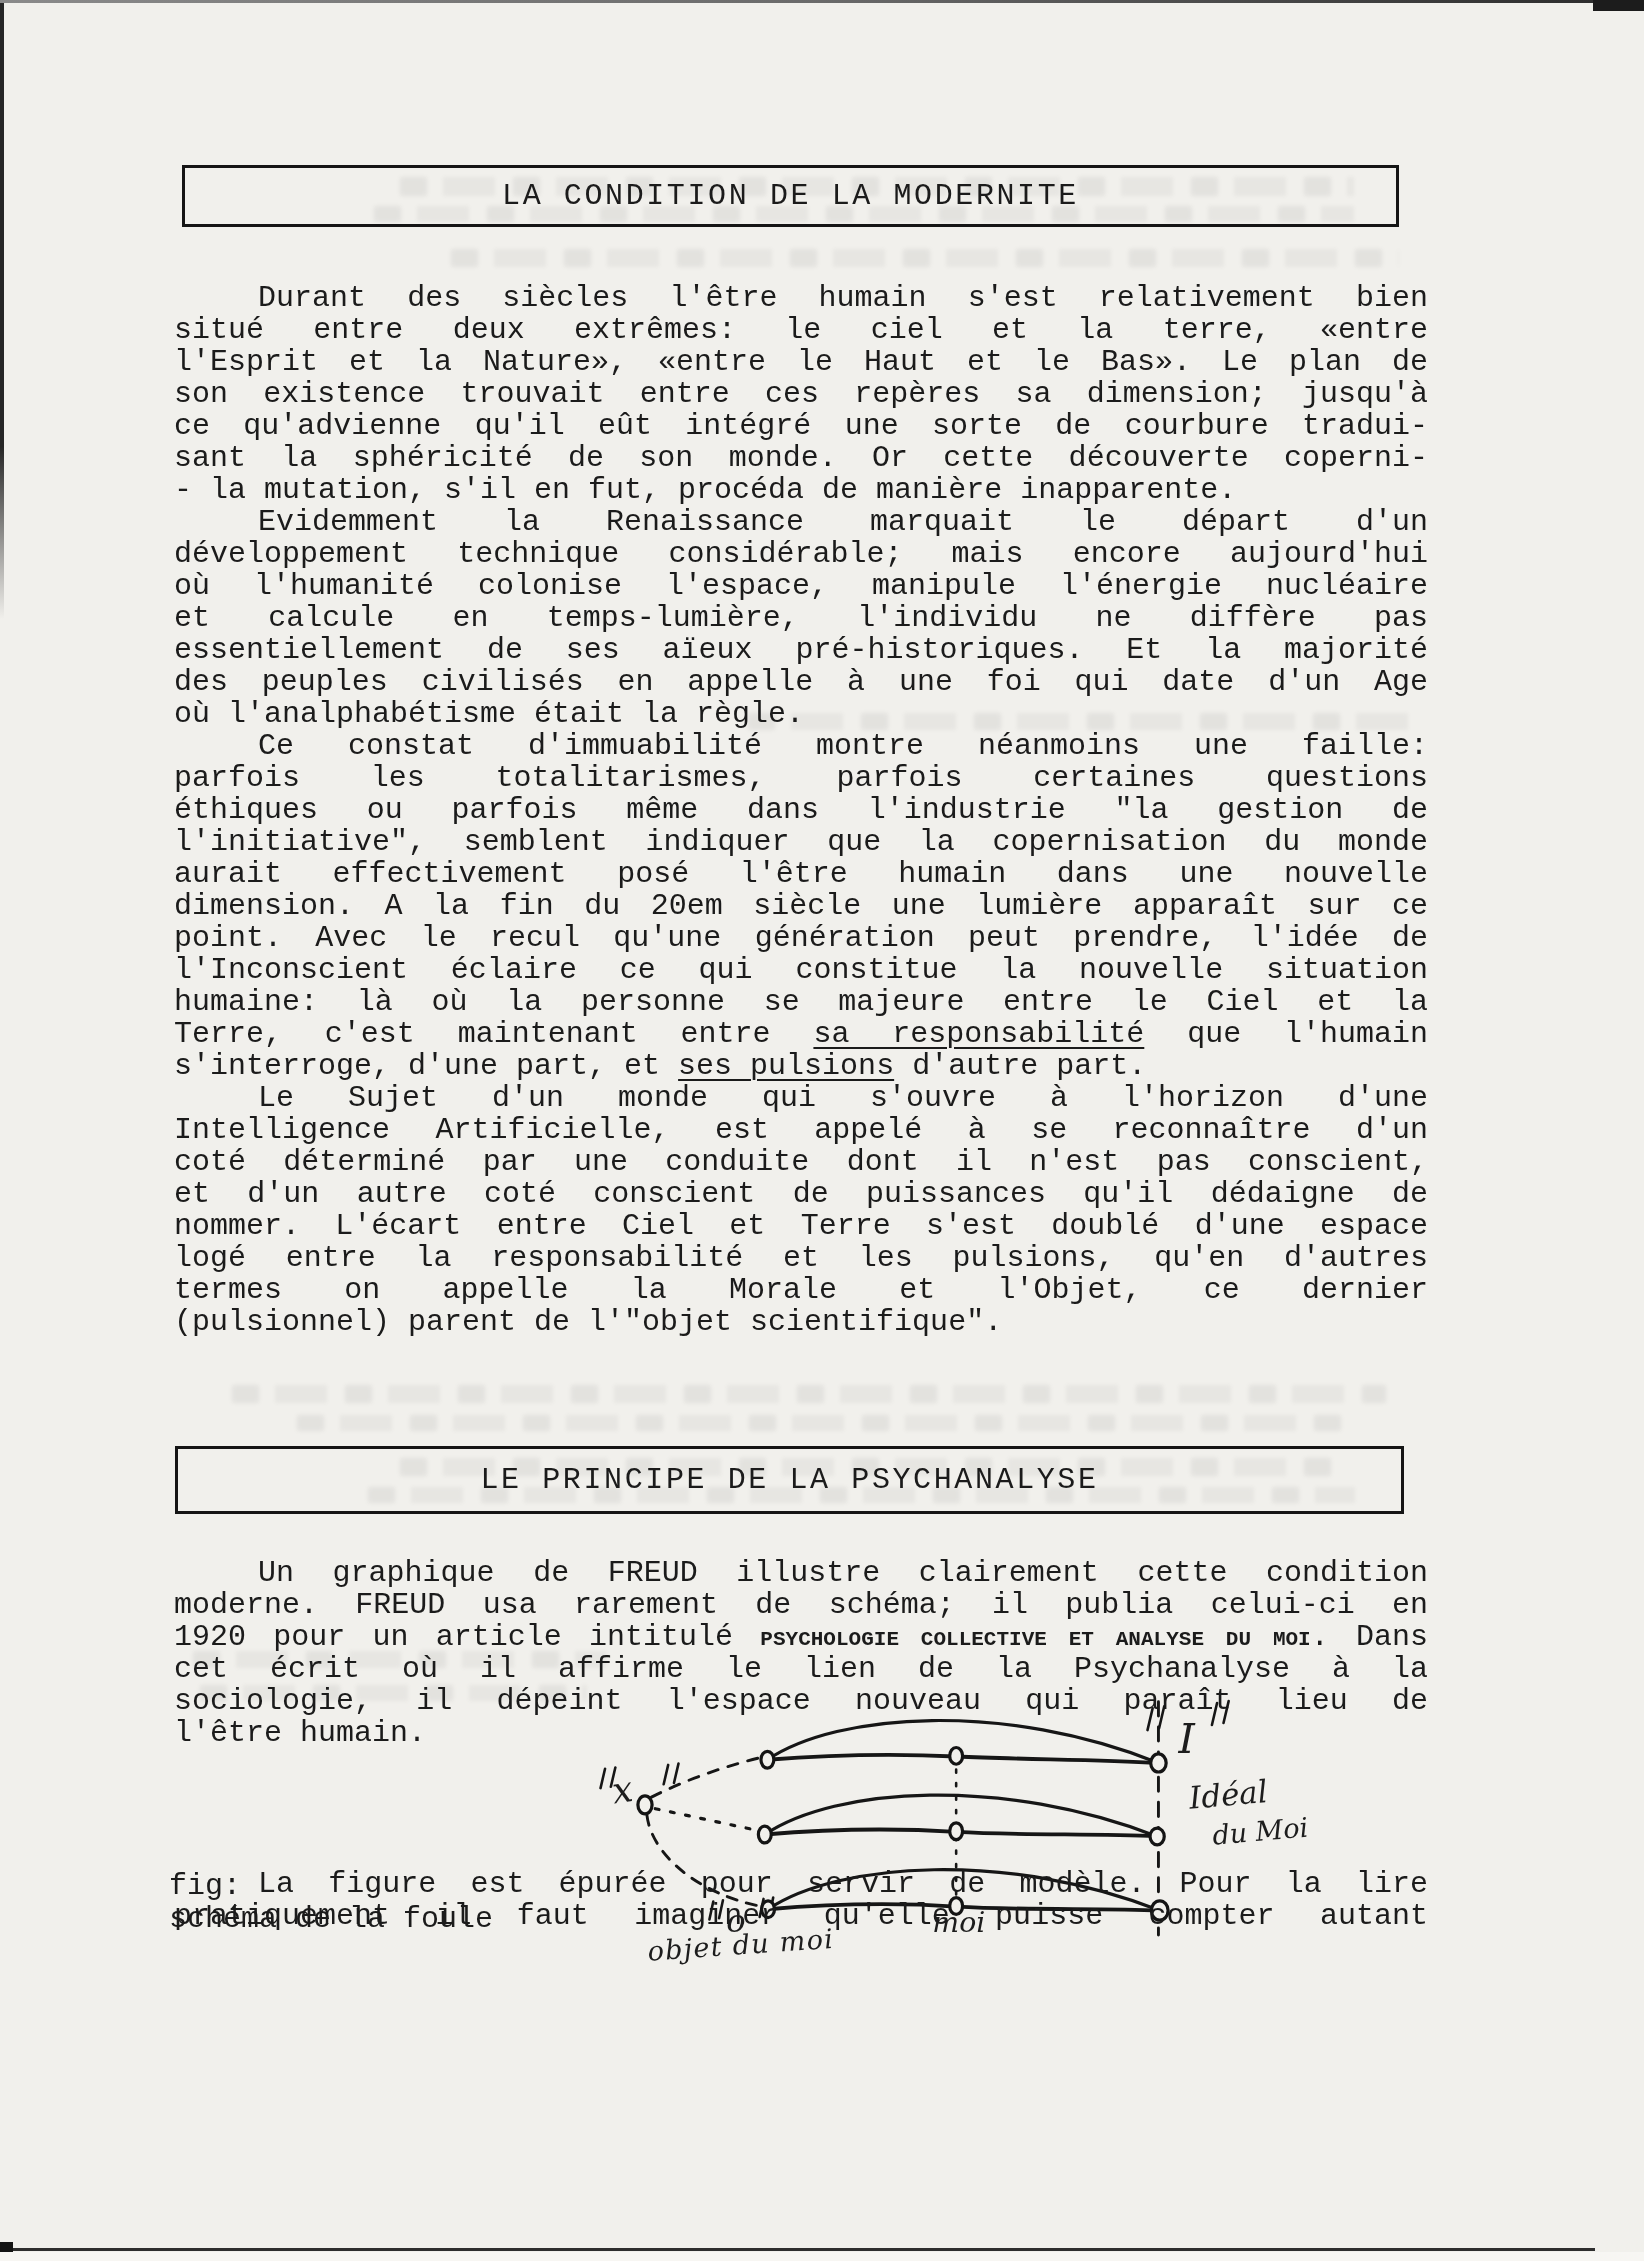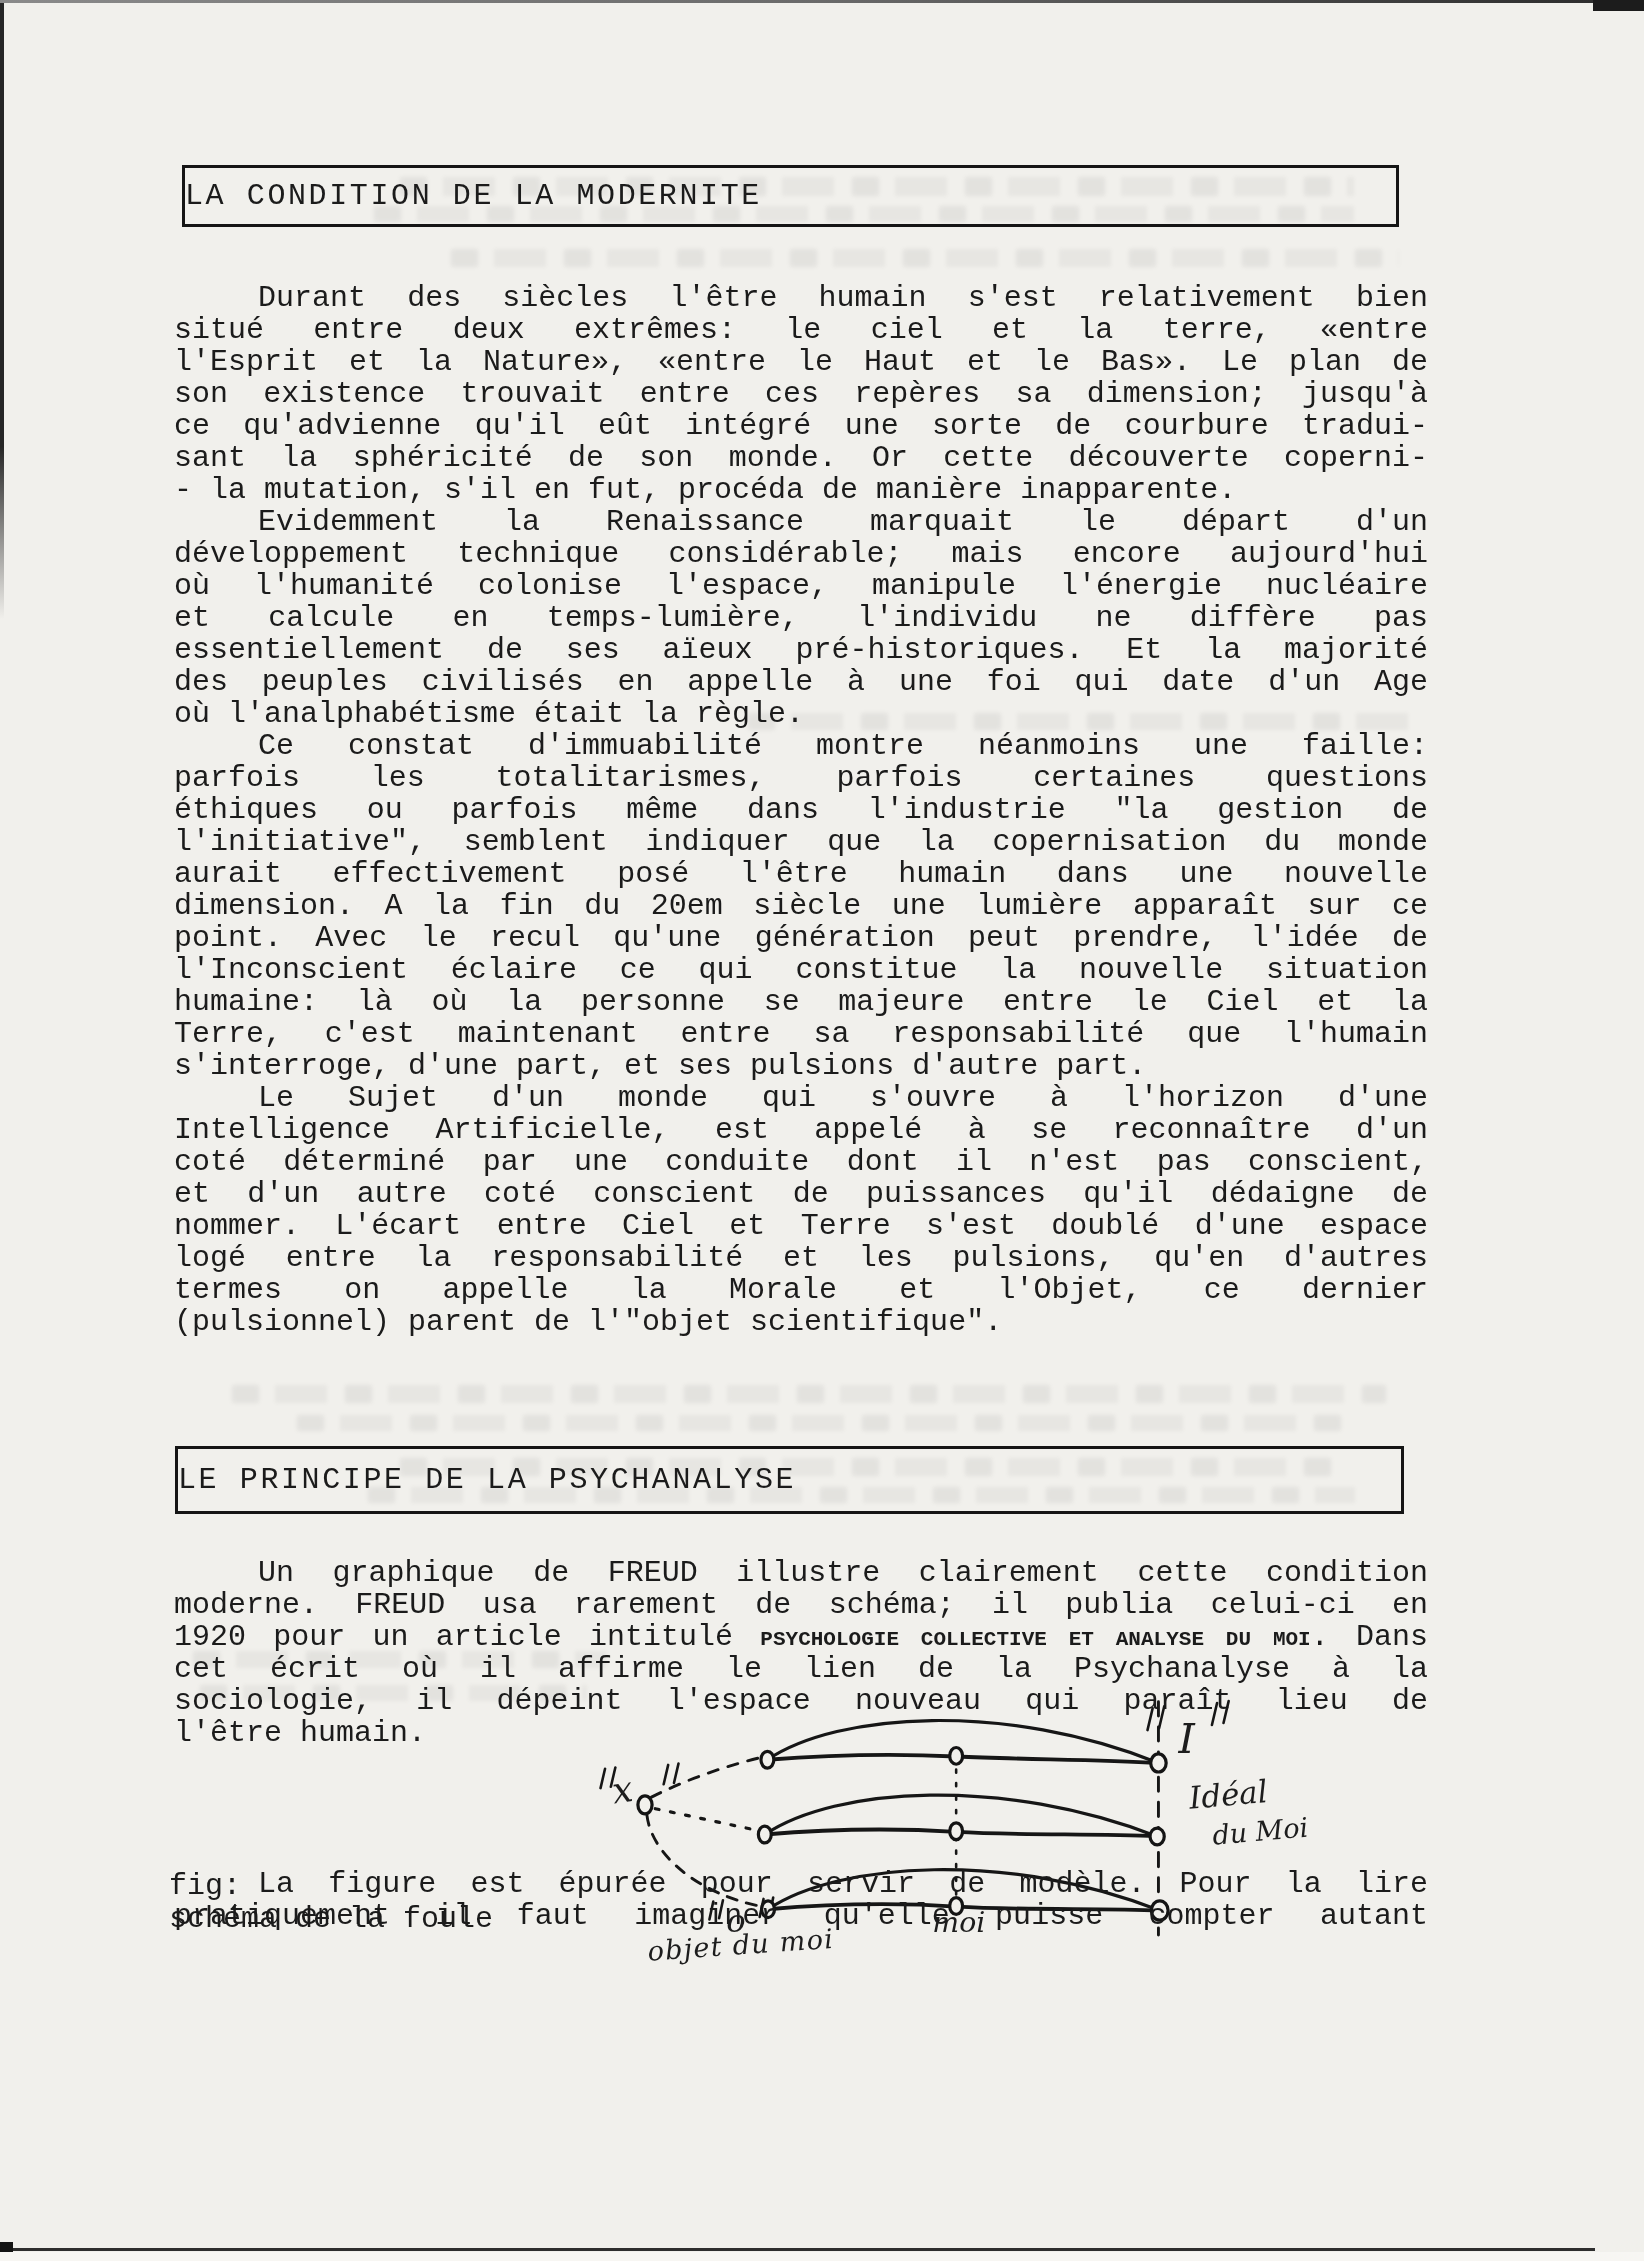--- a/index.html
+++ b/index.html
@@ -22,32 +22,32 @@
   .below-strip{position:absolute;top:2252px;left:0;width:1644px;height:9.7px;background:#f7f6f3;}
 
   
   .bleed{position:absolute;filter:blur(1.9px);opacity:.45;pointer-events:none;
     background:repeating-linear-gradient(90deg,
       rgba(100,100,100,.22) 0 27px, rgba(100,100,100,0) 27px 43px,
       rgba(100,100,100,.16) 43px 95px, rgba(100,100,100,0) 95px 113px);}
 
   
   .titlebox{position:absolute;box-sizing:border-box;border:3.9px solid #151515;
-    display:flex;align-items:center;justify-content:flex-start;}
+    display:flex;align-items:center;justify-content:center;}
   .box1{left:182px;top:165px;width:1217px;height:62px;}
   .box2{left:175px;top:1446px;width:1229px;height:68px;}
   .boxtitle{font-size:30px;letter-spacing:2.6px;white-space:nowrap;position:relative;z-index:2;}
 
   
   .textcol{position:absolute;left:174px;width:1254px;}
   .pline{height:32px;line-height:32px;font-size:30px;
     text-align:justify;text-align-last:justify;}
   .pline.last{text-align-last:left;}
   .pline.indent{text-indent:84px;}
-  .u{text-decoration-thickness:1.9px;text-underline-offset:5.2px;}
+  .u{text-decoration:underline;text-decoration-thickness:1.9px;text-underline-offset:5.2px;}
   .sc{font-family:Liberation Mono, monospace;font-weight:700;font-size:21px;letter-spacing:0;}
 
   
   .figsvg{position:absolute;left:548px;top:1676px;width:806px;height:335px;}
   .caption{position:absolute;left:169px;font-size:30px;line-height:32px;}
   .cap1{top:1870px;text-align:right;}
   .cap2{top:1903px;}
   .hw{font-family:"DejaVu Serif","Liberation Serif",serif;font-style:italic;fill:#1d1d1d;}
 </style>
 </head>

